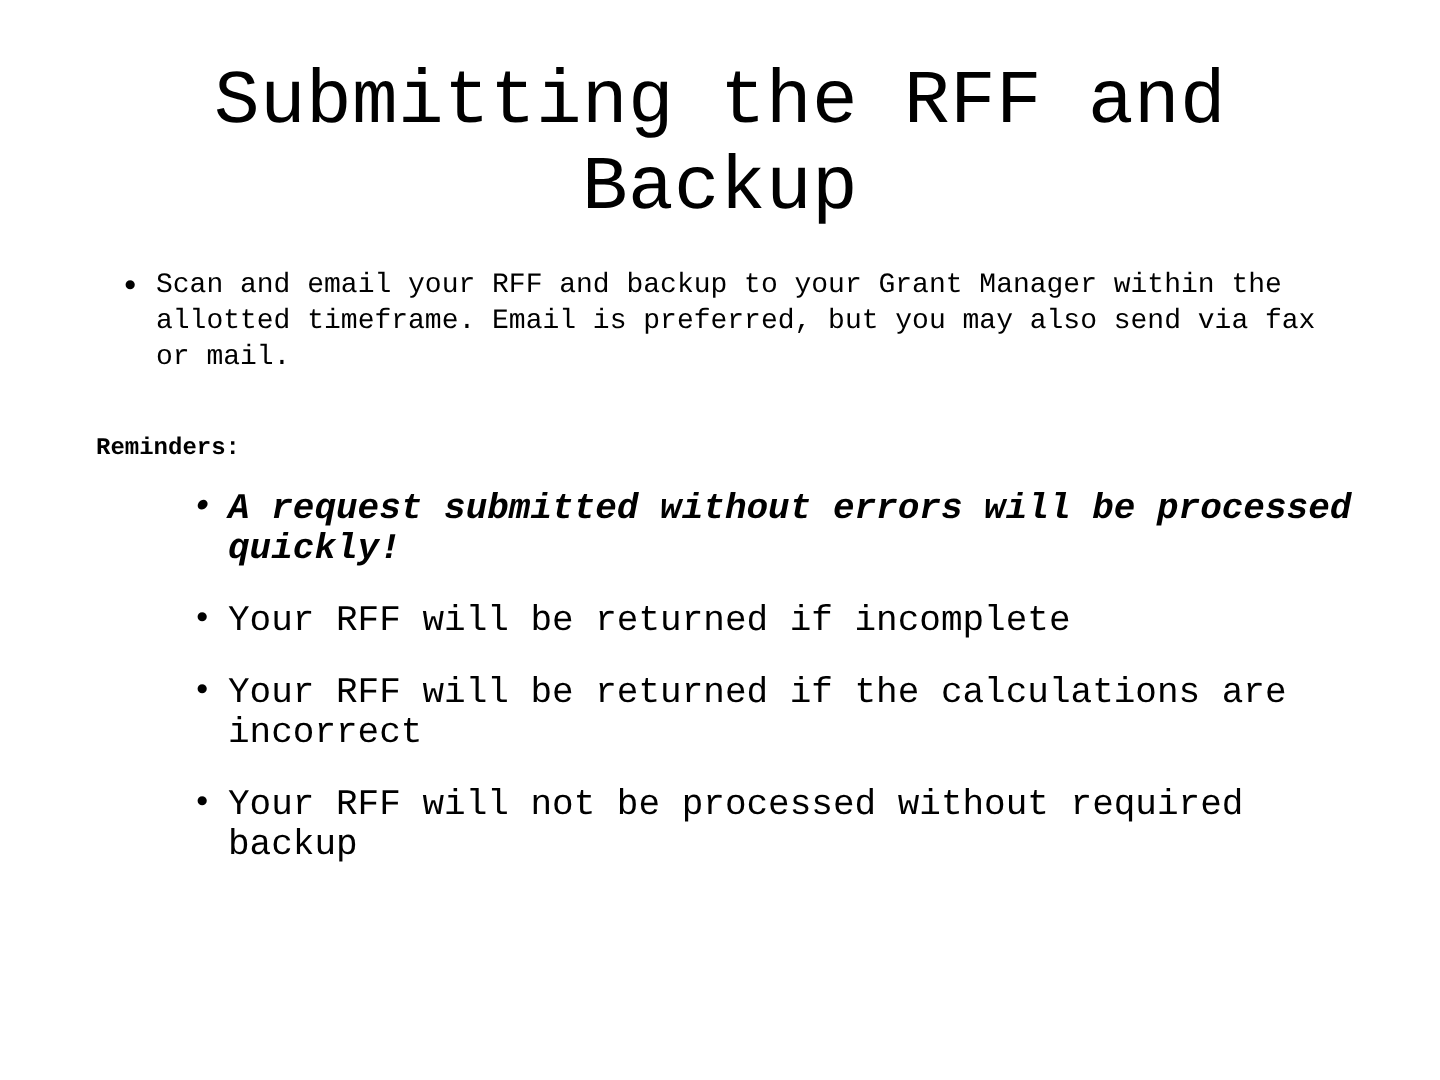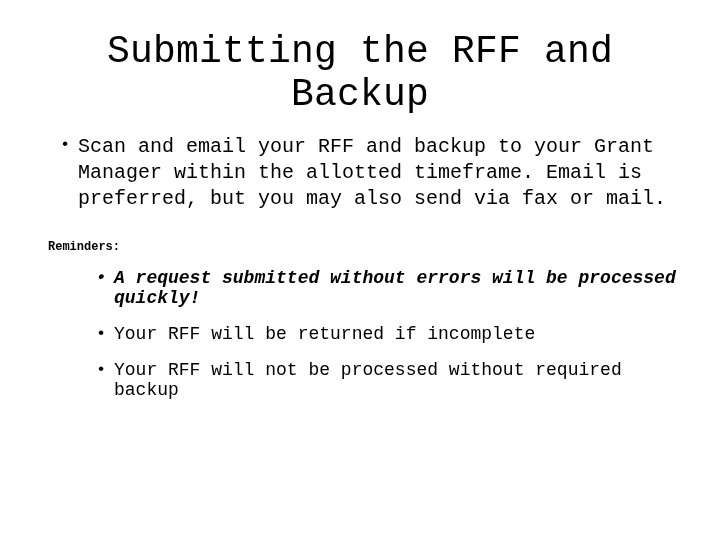--- a/index.html
+++ b/index.html
@@ -23,21 +23,21 @@
     font-size: 38px;
     font-weight: 400;
     text-align: center;
     margin: 6px 0 18px 0;
     letter-spacing: 0.2px;
   }
   ul.top {
     list-style: none;
     margin: 12px 0 0 20px;
     padding: 0;
-    font-size: 20px;
+    font-size: 14px;
     line-height: 1.3;
   }
   ul.top > li {
     position: relative;
     padding-left: 18px;
     margin-bottom: 16px;
   }
   ul.top > li::before {
     content: "•";
     position: absolute;
@@ -86,16 +86,19 @@
   <div class="reminders-heading">Reminders:</div>
 
   <ul class="sub">
     <li class="bold italic">
       <span>A request submitted without errors will be processed quickly!</span>
     </li>
     <li>
       <span>Your RFF will be returned if incomplete</span>
     </li>
     <li>
+      <span>Your RFF will be returned if the calculations are incorrect</span>
+    </li>
+    <li>
       <span>Your RFF will  not be processed without required backup</span>
     </li>
   </ul>
 </div>
 
 </body></html>

